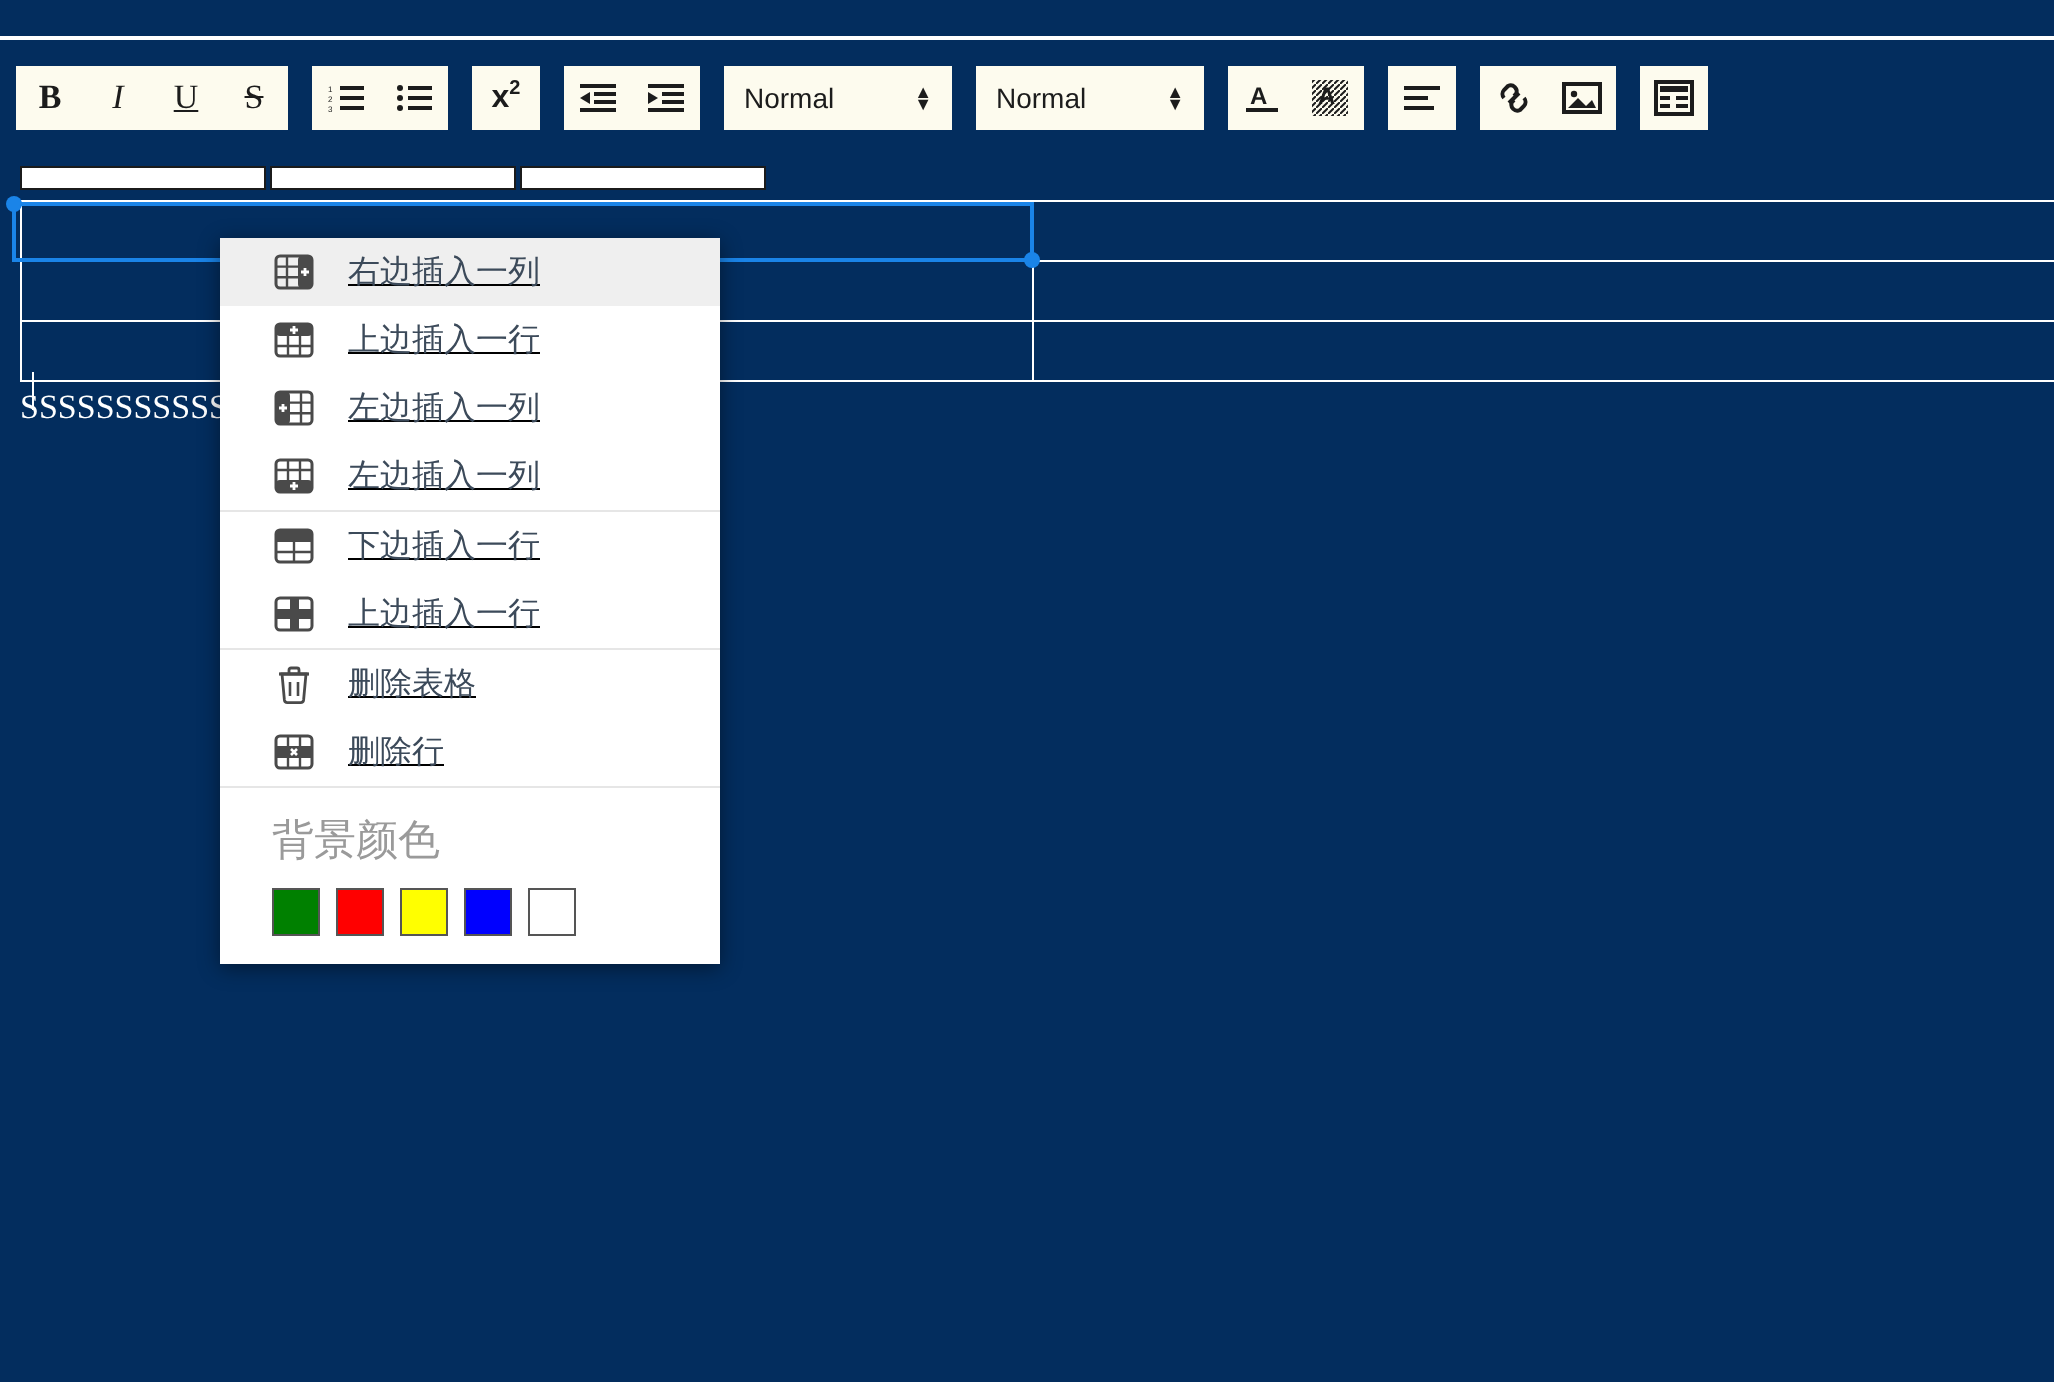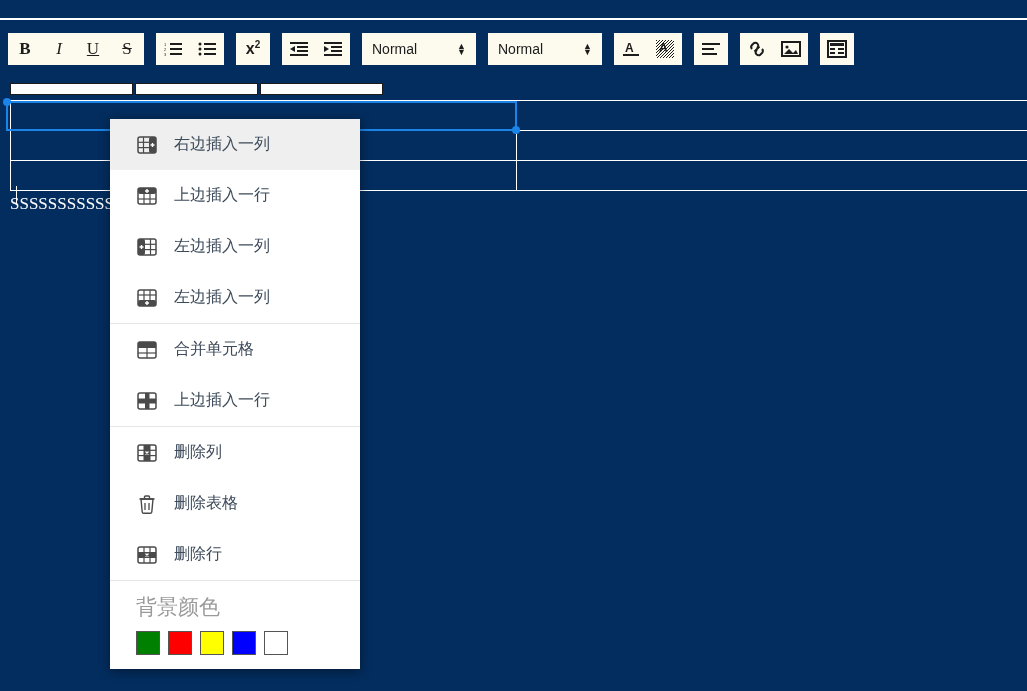--- a/index.html
+++ b/index.html
@@ -124,23 +124,24 @@
   .ctx-menu {
     position: absolute; left: 110px; top: 119px;
     width: 250px;
     background: #ffffff;
     box-shadow: 0 2px 10px rgba(0,0,0,.45);
     z-index: 50;
     padding: 0 0 0 0;
   }
   .ctx-item {
     display: flex; align-items: center;
-    height: 51px;
+    height: 34px;
     padding-left: 26px;
     cursor: pointer;
+    text-decoration: underline;
   }
   .ctx-item.hover { background: #efefef; }
   .ctx-item .mi-icon {
     width: 22px; height: 22px; margin-right: 16px;
     flex: 0 0 22px;
     display: flex; align-items: center; justify-content: center;
   }
   .ctx-item .mi-label {
     font-size: 16px; color: #3c4a5a;
     font-family: "DejaVu Sans", "Liberation Sans", sans-serif;
@@ -425,49 +426,37 @@
 
     <div class="ctx-item">
       <span class="mi-icon">
         <svg width="22" height="22" viewBox="0 0 22 22">
             <rect x="2" y="3" width="18" height="16" rx="2" fill="none" stroke="#4a4a4a" stroke-width="1.5"></rect>
             <rect x="2" y="3" width="18" height="6" fill="#4a4a4a"></rect>
             <line x1="2" y1="14" x2="20" y2="14" stroke="#4a4a4a" stroke-width="1.2"></line>
             <line x1="11" y1="9" x2="11" y2="19" stroke="#4a4a4a" stroke-width="1.2"></line>
           </svg>
       </span>
-      <span class="mi-label">合并单元格</span>
+      <span class="mi-label">下边插入一行</span>
     </div>
 
     <div class="ctx-item">
       <span class="mi-icon">
         <svg width="22" height="22" viewBox="0 0 22 22">
             <rect x="2" y="3" width="18" height="16" rx="2" fill="none" stroke="#4a4a4a" stroke-width="1.5"></rect>
             <rect x="2" y="9" width="18" height="4.5" fill="#4a4a4a"></rect>
             <rect x="9" y="3" width="4.5" height="16" fill="#4a4a4a"></rect>
             <line x1="2" y1="9" x2="20" y2="9" stroke="#4a4a4a" stroke-width="1"></line>
           </svg>
       </span>
       <span class="mi-label">上边插入一行</span>
     </div>
 
     <div class="ctx-sep"></div>
 
-    <div class="ctx-item">
-      <span class="mi-icon">
-        <svg width="22" height="22" viewBox="0 0 22 22">
-            <rect x="2" y="3" width="18" height="16" rx="2" fill="none" stroke="#4a4a4a" stroke-width="1.5"></rect>
-            <rect x="7.5" y="3" width="7" height="16" fill="#4a4a4a"></rect>
-            <line x1="2" y1="8.3" x2="20" y2="8.3" stroke="#4a4a4a" stroke-width="1.2"></line>
-            <line x1="2" y1="13.6" x2="20" y2="13.6" stroke="#4a4a4a" stroke-width="1.2"></line>
-            <path d="M9.5 9.5 l3 3 M12.5 9.5 l-3 3" stroke="#fff" stroke-width="1.3"></path>
-          </svg>
-      </span>
-      <span class="mi-label">删除列</span>
-    </div>
 
     <div class="ctx-item">
       <span class="mi-icon">
         <svg width="22" height="22" viewBox="0 0 22 22">
             <path d="M5 6 h12 l-1.2 13 a1.5 1.5 0 0 1-1.5 1.3 h-6.6 a1.5 1.5 0 0 1-1.5-1.3 Z" fill="none" stroke="#4a4a4a" stroke-width="1.4"></path>
             <path d="M3.5 6 h15" stroke="#4a4a4a" stroke-width="1.6"></path>
             <path d="M8.5 6 V4 a1 1 0 0 1 1-1 h3 a1 1 0 0 1 1 1 v2" fill="none" stroke="#4a4a4a" stroke-width="1.4"></path>
             <path d="M9 10 v7 M13 10 v7" stroke="#4a4a4a" stroke-width="1.3"></path>
           </svg>
       </span>

